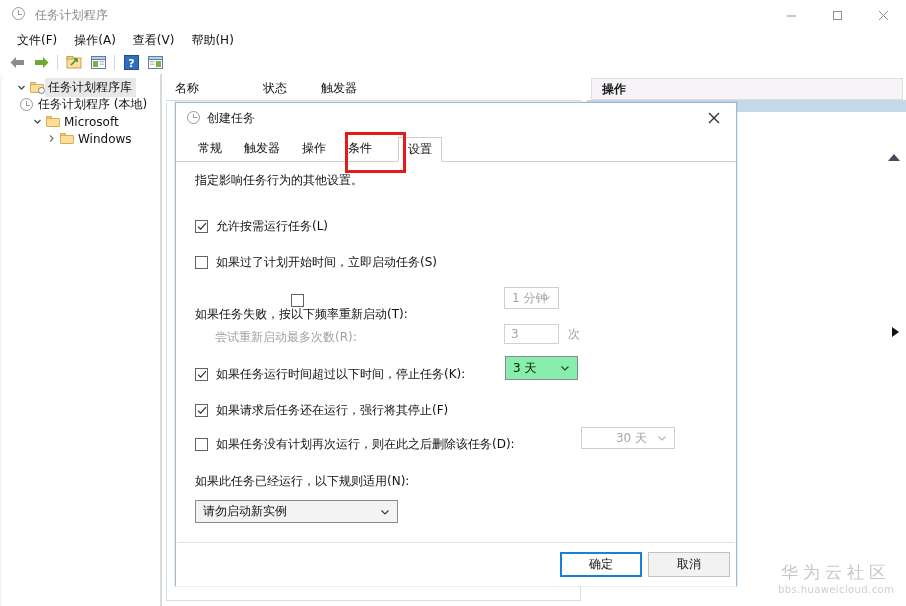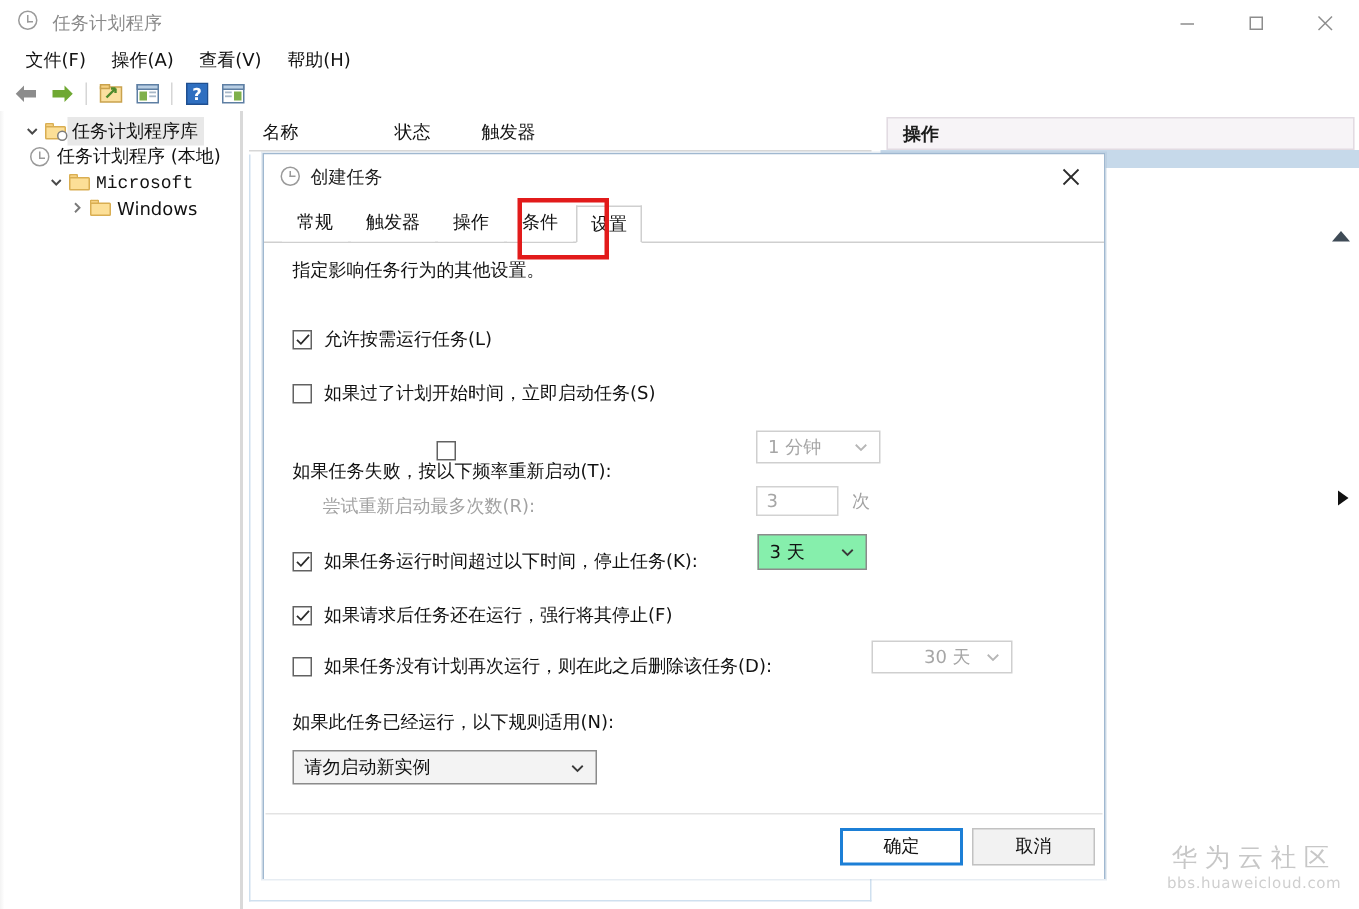--- a/index.html
+++ b/index.html
@@ -450,21 +450,21 @@
         </div>
 
         <div class="tnode" style="padding-left:4px;">
           <span class="tchev"></span>
           <span class="ticon">
             <span class="clock-glyph"></span>
           </span>
           <span class="tlabel">任务计划程序 (本地)</span>
         </div>
 
-        <div class="tnode" style="padding-left:30px;font-family:Liberation Mono, monospace;">
+        <div class="tnode" style="padding-left:30px;">
           <span class="tchev">
             <svg width="9" height="9" viewBox="0 0 9 9">
                 <path d="M1.5,3 L4.5,6 L7.5,3" fill="none" stroke="#4a4a4a" stroke-width="1.3"></path>
               </svg>
           </span>
           <span class="ticon">
             <span class="folder">
                 <span class="ftab"></span>
                 <span class="fbody"></span>
               </span>
@@ -525,21 +525,21 @@
             <line x1="11" y1="1" x2="1" y2="11" stroke="#2b2b2b" stroke-width="1.2"></line>
           </svg>
       </div>
     </div>
 
     <div class="dlg-tabstrip">
       <div class="dtab">常规</div>
       <div class="dtab">触发器</div>
       <div class="dtab">操作</div>
       <div class="dtab">条件</div>
-      <div class="dtab active" style="">设置</div>
+      <div class="dtab active" style="margin-left:14px;">设置</div>
     </div>
 
     <div class="dlg-content">
 
       <div class="dlg-desc">指定影响任务行为的其他设置。</div>
 
       <div class="optrow" style="top:57px;">
         <span class="cb">
           <svg width="10" height="9" viewBox="0 0 10 9">
               <path d="M1,4.6 L3.6,7.2 L9,1.2" fill="none" stroke="#2b2b2b" stroke-width="1.2"></path>
@@ -551,21 +551,21 @@
       <div class="optrow" style="top:93px;">
         <span class="cb"></span>
         <span class="opt-label">如果过了计划开始时间，立即启动任务(S)</span>
       </div>
 
       <div class="optrow" style="top:132px;flex-direction:column;">
         <span class="cb"></span>
         <span class="opt-label">如果任务失败，按以下频率重新启动(T):</span>
       </div>
       <div class="ctl" style="left:328px; top:125px;">
-        <div class="combo disabled" style="width:83px;">
+        <div class="combo disabled" style="width:55px;">
           <span>1 分钟</span>
           <span class="chev">
             <svg width="10" height="10" viewBox="0 0 10 10">
                 <path d="M1.5,3.5 L5,7 L8.5,3.5" fill="none" stroke="#b6b6b6" stroke-width="1.2"></path>
               </svg>
           </span>
         </div>
       </div>
 
       <div class="optrow dim" style="top:168px; left:39px;">

